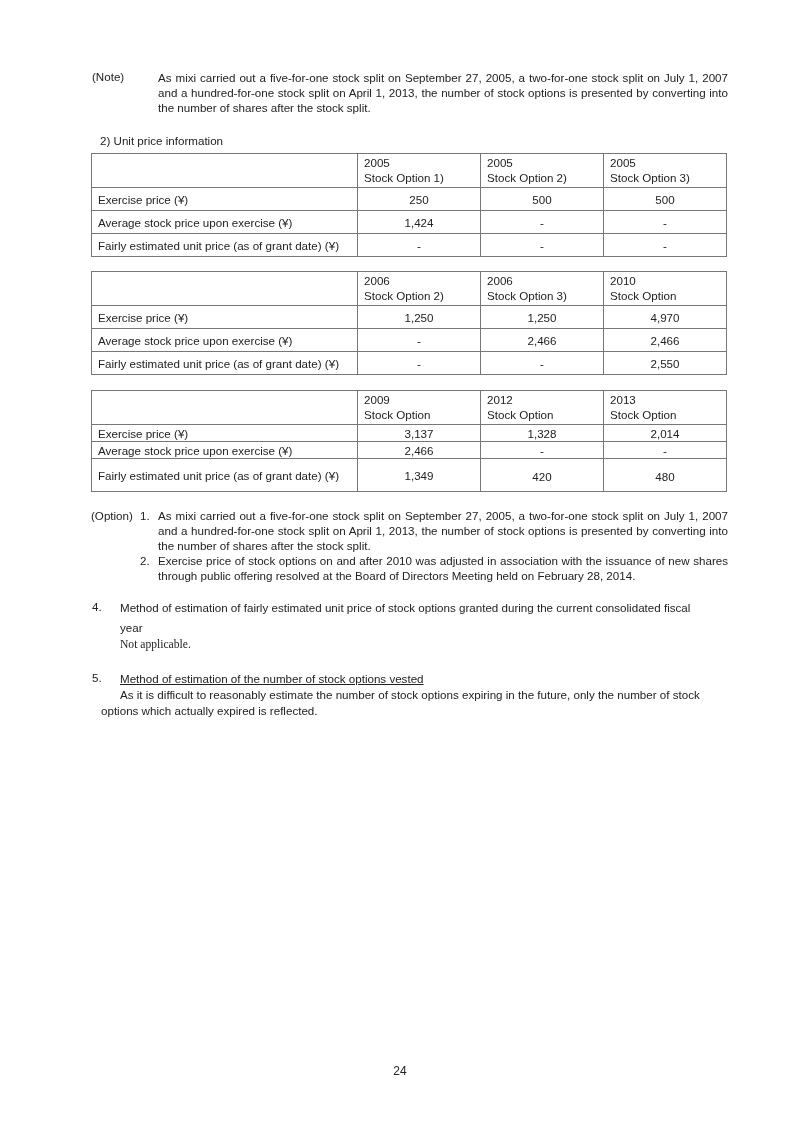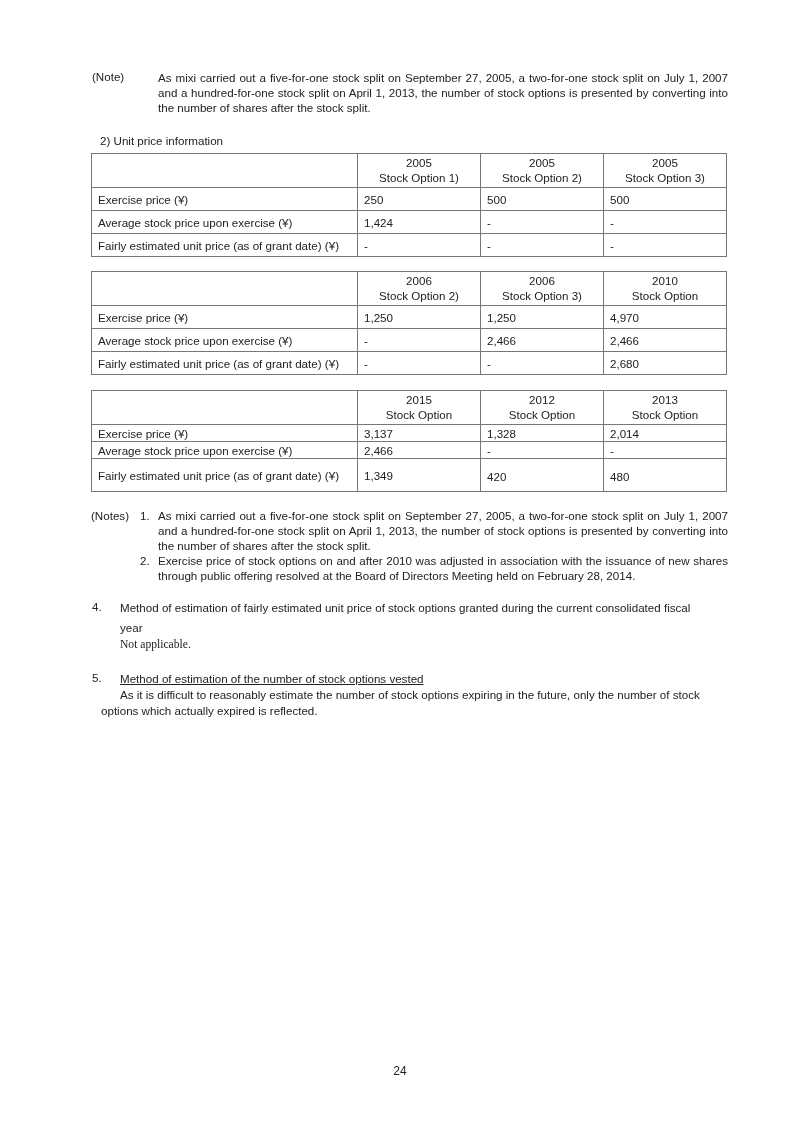--- a/index.html
+++ b/index.html
@@ -12,23 +12,23 @@
     .note-label { position: absolute; left: 0; top: 0; }
     .note-text { position: absolute; left: 66px; top: 0; width: 570px; text-align: justify; line-height: 15px; }
     .section-title { position: absolute; left: 100px; top: 134px; }
     table.sot {
       position: absolute; left: 91px; width: 635px; border-collapse: collapse;
       table-layout: fixed; font-size: 11.6px;
     }
     table.sot td, table.sot th {
       border: 1px solid #777; padding: 0 6px; font-weight: normal;
     }
-    table.sot th { text-align: center; line-height: 15px; padding-top: 1px; padding-bottom: 2px; vertical-align: middle; }
+    table.sot th { text-align: left; line-height: 15px; padding-top: 1px; padding-bottom: 2px; vertical-align: middle; }
     table.sot td.lbl { text-align: left; }
-    table.sot td.val { text-align: left; }
+    table.sot td.val { text-align: center; }
     table.sot col.c0 { width: 266px; }
     table.sot col.c1, table.sot col.c2, table.sot col.c3 { width: 123px; }
     #t1 { top: 153px; }
     #t1 td { height: 22px; }
     #t2 { top: 271px; }
     #t2 td { height: 22px; }
     #t3 { top: 390px; }
     #t3 td { height: 16px; line-height: 15px; }
     #t3 td.tall { height: 32px; }
     #t3 td.top { vertical-align: top; padding-top: 10px; }
@@ -110,36 +110,36 @@
   <tr>
     <td class="lbl">Average stock price upon exercise (¥)</td>
     <td class="val">-</td>
     <td class="val">2,466</td>
     <td class="val">2,466</td>
   </tr>
   <tr>
     <td class="lbl">Fairly estimated unit price (as of grant date) (¥)</td>
     <td class="val">-</td>
     <td class="val">-</td>
-    <td class="val">2,680</td>
+    <td class="val">2,550</td>
   </tr>
 </tbody>
   </table>
 
 <table class="sot" id="t3">
   <colgroup>
       <col class="c0">
       <col class="c1">
       <col class="c2">
       <col class="c3">
     </colgroup>
   <tbody>
       <tr>
     <th></th>
-    <th><span>2015</span><br><span>Stock Option</span></th>
+    <th><span>2009</span><br><span>Stock Option</span></th>
     <th><span>2012</span><br><span>Stock Option</span></th>
     <th><span>2013</span><br><span>Stock Option</span></th>
   </tr>
   <tr>
     <td class="lbl">Exercise price (¥)</td>
     <td class="val">3,137</td>
     <td class="val">1,328</td>
     <td class="val">2,014</td>
   </tr>
   <tr>
@@ -151,21 +151,21 @@
   <tr>
     <td class="lbl tall">Fairly estimated unit price (as of grant date) (¥)</td>
     <td class="val">1,349</td>
     <td class="val top">420</td>
     <td class="val top">480</td>
   </tr>
 </tbody>
   </table>
 
 <div class="notes">
-  <span class="nlabel">(Notes)</span>
+  <span class="nlabel">(Option)</span>
   <div class="nitem" style="top:0;">
     <span class="nnum">1.</span>
     <div class="ntext">As mixi carried out a five-for-one stock split on September 27, 2005, a two-for-one stock split on July 1, 2007 and a hundred-for-one stock split on April 1, 2013, the number of stock options is presented by converting into the number of shares after the stock split.</div>
   </div>
   <div class="nitem" style="top:45px;">
     <span class="nnum">2.</span>
     <div class="ntext">Exercise price of stock options on and after 2010 was adjusted in association with the issuance of new shares through public offering resolved at the Board of Directors Meeting held on February 28, 2014.</div>
   </div>
 </div>
 

